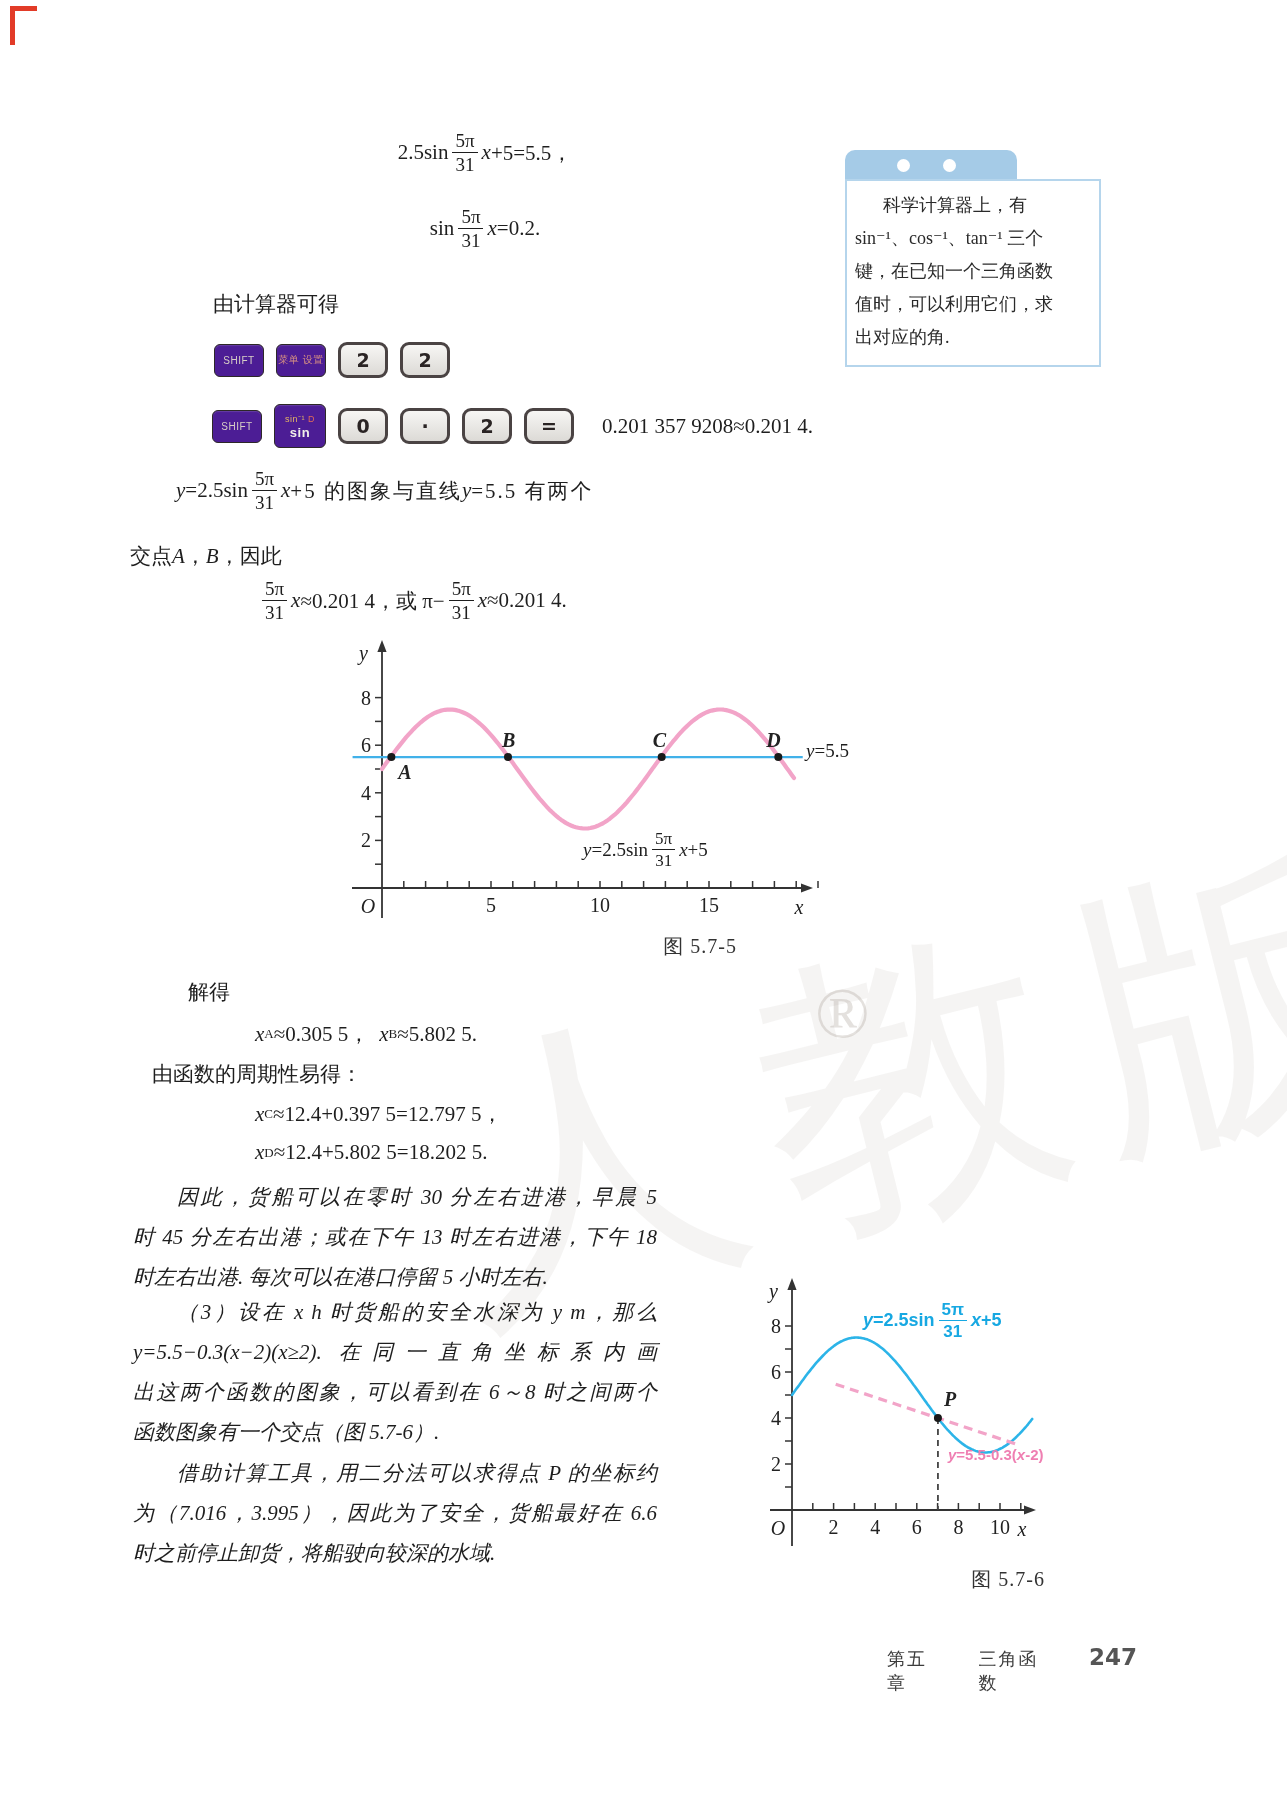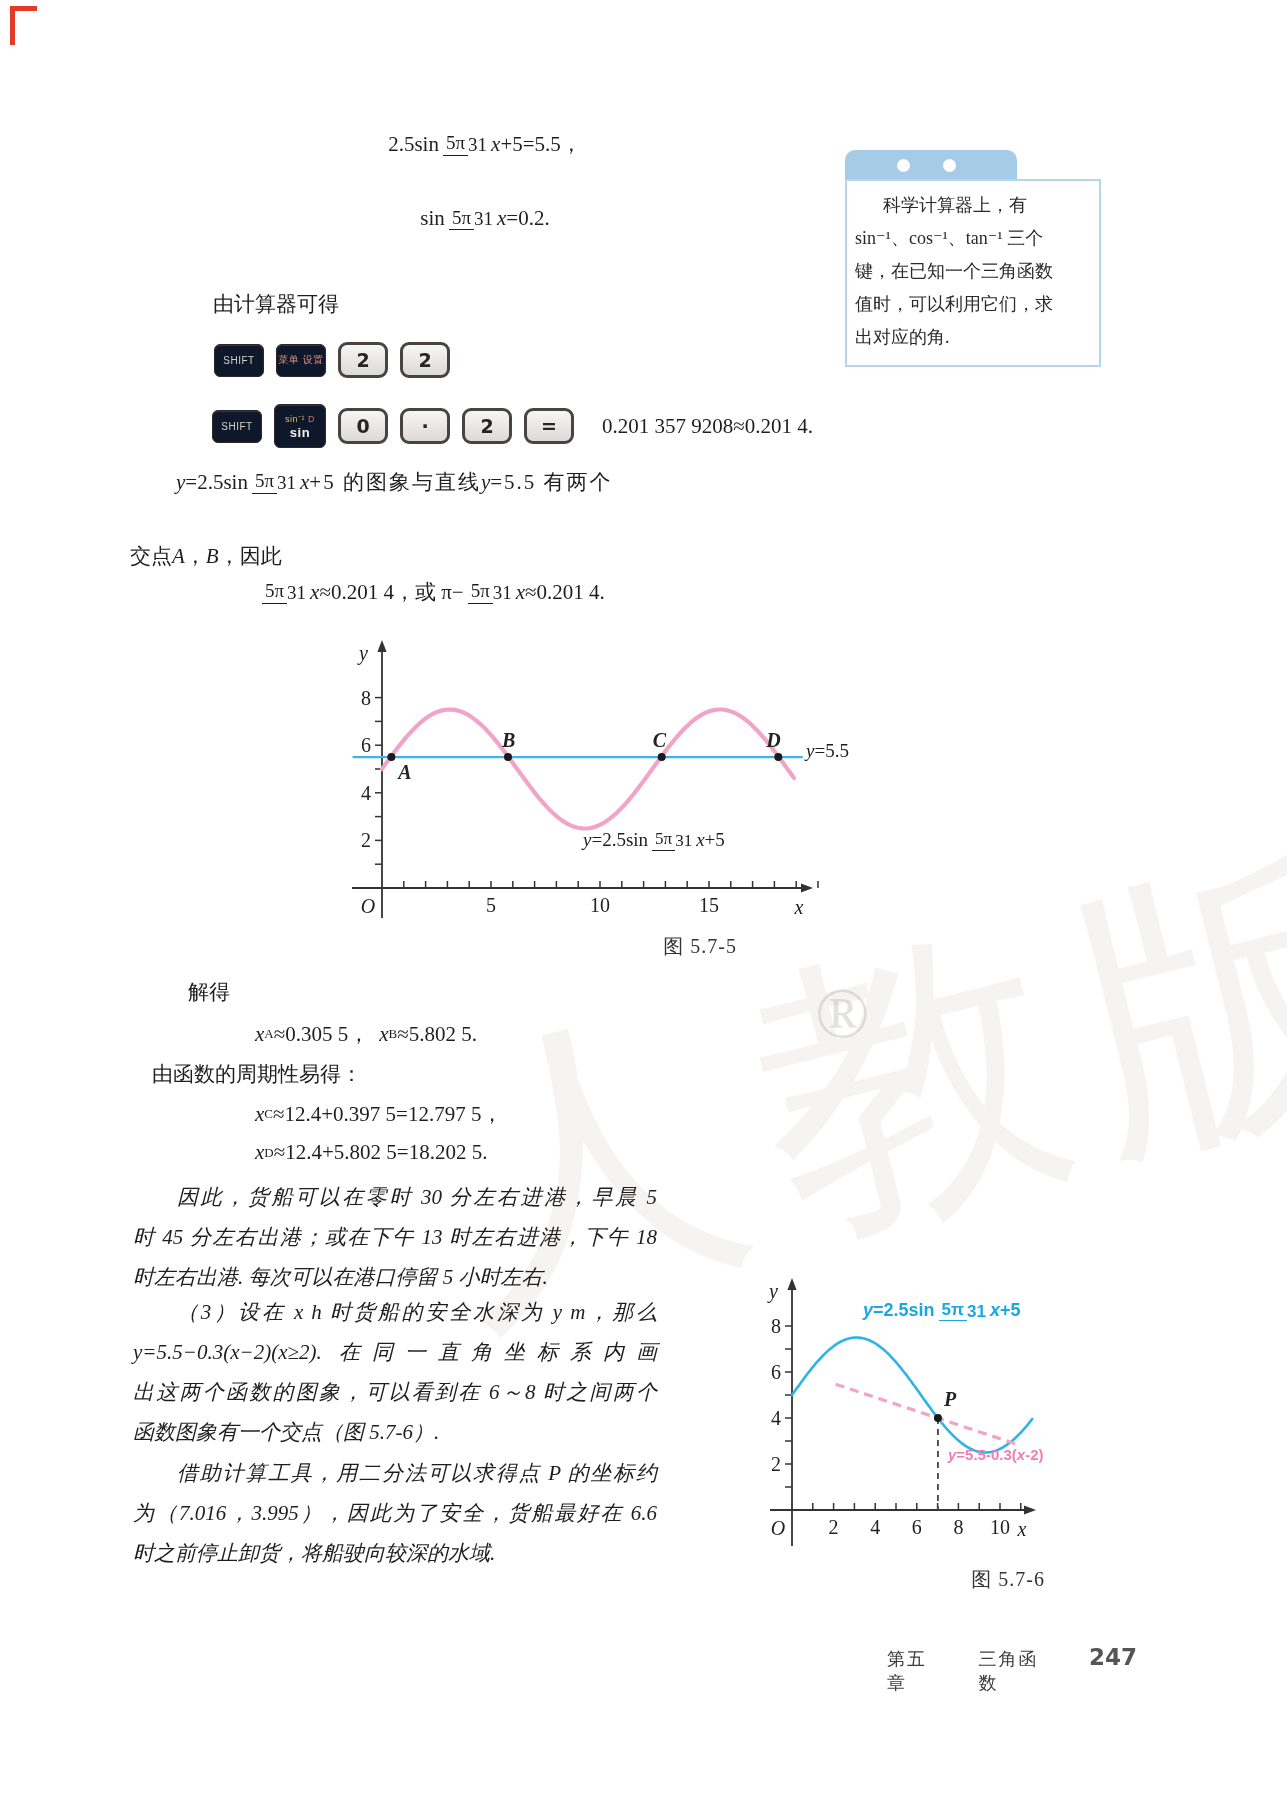--- a/index.html
+++ b/index.html
@@ -5,41 +5,41 @@
   html,body{margin:0;padding:0;background:#ffffff;}
   .page{position:relative;width:1287px;height:1799px;background:#fff;overflow:hidden;
         font-family:"Liberation Serif","DejaVu Serif",serif;color:#1e1e1e;}
 
   
   .corner-mark{position:absolute;left:10px;top:6px;width:22px;height:34px;
                border-left:5px solid #e23b28;border-top:5px solid #e23b28;}
 
   
   .math-line{position:absolute;display:flex;align-items:center;font-size:21px;white-space:nowrap;}
-  .frac{display:inline-flex;flex-direction:row;align-items:center;margin:0 4px;
+  .frac{display:inline-flex;flex-direction:column;align-items:center;margin:0 4px;
         font-size:19px;line-height:1.12;}
   .frac .num{border-bottom:1.4px solid currentColor;padding:0 3px 1px 3px;}
   .frac .den{padding-top:1px;}
   sub{font-size:13px;}
   .gap{margin-right:10px;}
   .cjk{letter-spacing:2px;}
 
   
   .note-tab{position:absolute;left:845px;top:150px;width:172px;height:30px;background:#a5cbe7;
             border-radius:10px 10px 0 0;}
   .note-tab .dot{position:absolute;top:9px;width:13px;height:13px;border-radius:50%;background:#fff;}
   .note-body{position:absolute;left:845px;top:179px;width:236px;height:172px;background:#fff;
              border:2px solid #b5d5ec;padding:8px 8px 4px 8px;font-size:18px;color:#2a2a2a;}
   .nline{line-height:33px;white-space:nowrap;}
   .nline.indent{padding-left:28px;}
 
   
   .calc-row{position:absolute;display:flex;align-items:center;gap:12px;}
   .key{display:flex;align-items:center;justify-content:center;box-sizing:border-box;}
-  .key.dark{width:50px;height:33px;background:#0f172a;border:1px solid #2d2828;border-radius:6px;
+  .key.dark{width:50px;height:33px;background:#4c1d95;border:1px solid #2d2828;border-radius:6px;
             color:#d8cfc6;font:10px "Liberation Sans",sans-serif;letter-spacing:.5px;
             box-shadow:inset 0 1px 1px rgba(255,255,255,.14);}
   .key .menu-label{color:#d89182;font-size:10px;text-align:center;}
   .key.light{width:50px;height:36px;background:linear-gradient(#f7f6f4,#dcdad6);
              border:3px solid #4a4343;border-radius:9px;color:#2a2424;
              font:bold 19px "DejaVu Sans",sans-serif;}
   .key.sin{flex-direction:column;width:52px;height:44px;gap:1px;padding-top:2px;}
   .sin-top{font-size:9px;line-height:1;}
   .sin-inv{color:#e6b863;}
   .sin-d{color:#e06a5a;margin-left:3px;}

